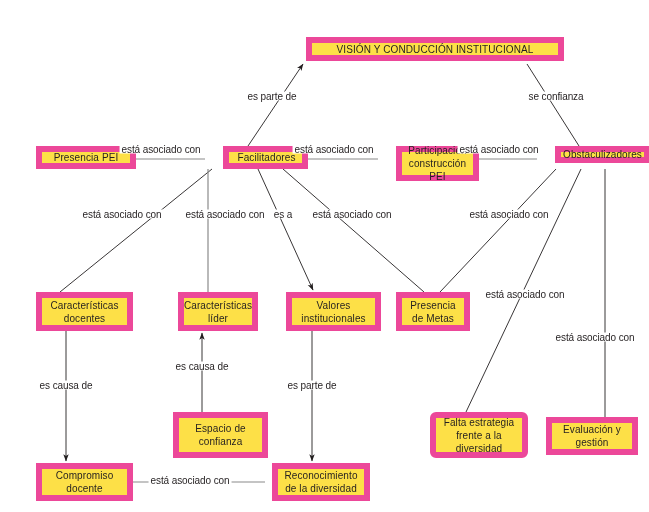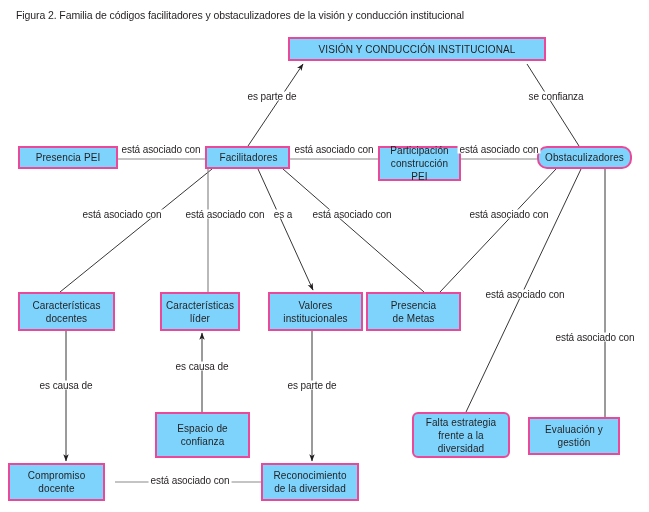--- a/index.html
+++ b/index.html
@@ -31,31 +31,32 @@
   #edge-layer {
     position: absolute;
     left: 0;
     top: 0;
     width: 649px;
     height: 512px;
   }
   .node {
     position: absolute;
     box-sizing: border-box;
-    border: 2px solid #ec4899;
-    background: #7dd3fc;
+    border: 6px solid #ec4899;
+    background: #fde047;
     display: flex;
     align-items: center;
     justify-content: center;
     text-align: center;
     font-size: 10px;
     line-height: 13px;
     color: #231f20;
     padding: 2px 4px;
     z-index: 3;
+    margin-left: 18px;
   }
   .node-title {
     font-size: 10px;
     letter-spacing: 0.1px;
   }
   .edge-label {
     position: absolute;
     font-size: 10px;
     line-height: 9px;
     color: #231f20;
@@ -65,21 +66,20 @@
     z-index: 4;
     transform: translate(-50%, -50%);
     letter-spacing: -0.1px;
   }
 </style>
 </head>
 <body>
 
 <div id="figure-root">
 
-  <div id="figure-title">Figura 2. Familia de códigos facilitadores y obstaculizadores de la visión y conducción institucional</div>
 
   <svg id="edge-layer" viewBox="0 0 649 512" width="649" height="512" xmlns="http://www.w3.org/2000/svg">
     <defs>
       <marker id="arrowhead" markerWidth="9" markerHeight="9" refX="7.5" refY="3" orient="auto" markerUnits="strokeWidth">
         <path d="M0,0 L8,3 L0,6 L2,3 z" fill="#231f20"></path>
       </marker>
     </defs>
     <g id="edge-lines">
         <line x1="248" y1="146" x2="303" y2="64" stroke="#231f20" stroke-width="0.9" marker-end="url(#arrowhead)"></line>
         <line x1="579" y1="146" x2="527" y2="64" stroke="#231f20" stroke-width="0.9"></line>
@@ -125,45 +125,45 @@
       </div>
       <div class="node" style="left: 18px; top: 146px; width: 100px; height: 23px;">
         <span class="node-title">Presencia PEI</span>
       </div>
       <div class="node" style="left: 205px; top: 146px; width: 85px; height: 23px; padding-left: 6px;">
         <span class="node-title">Facilitadores</span>
       </div>
       <div class="node" style="left: 378px; top: 146px; width: 83px; height: 35px;">
         <span class="node-title">Participación<br>construcción PEI</span>
       </div>
-      <div class="node" style="left: 537px; top: 146px; width: 95px; height: 23px; border-radius: 10px;">
+      <div class="node" style="left: 537px; top: 146px; width: 95px; height: 17px;">
         <span class="node-title">Obstaculizadores</span>
       </div>
       <div class="node" style="left: 18px; top: 292px; width: 97px; height: 39px;">
         <span class="node-title">Características<br>docentes</span>
       </div>
       <div class="node" style="left: 160px; top: 292px; width: 80px; height: 39px;">
         <span class="node-title">Características<br>líder</span>
       </div>
       <div class="node" style="left: 268px; top: 292px; width: 95px; height: 39px;">
         <span class="node-title">Valores<br>institucionales</span>
       </div>
-      <div class="node" style="left: 366px; top: 292px; width: 95px; height: 39px; text-align: center;">
+      <div class="node" style="left: 378px; top: 292px; width: 74px; height: 39px; text-align: center;">
         <span class="node-title">Presencia<br>de Metas</span>
       </div>
       <div class="node" style="left: 155px; top: 412px; width: 95px; height: 46px;">
         <span class="node-title">Espacio de<br>confianza</span>
       </div>
       <div class="node" style="left: 412px; top: 412px; width: 98px; height: 46px; border-radius: 6px;">
         <span class="node-title">Falta estrategia<br>frente a la<br>diversidad</span>
       </div>
       <div class="node" style="left: 528px; top: 417px; width: 92px; height: 38px;">
         <span class="node-title">Evaluación y<br>gestión</span>
       </div>
-      <div class="node" style="left: 8px; top: 463px; width: 97px; height: 38px;">
+      <div class="node" style="left: 18px; top: 463px; width: 97px; height: 38px;">
         <span class="node-title">Compromiso<br>docente</span>
       </div>
-      <div class="node" style="left: 261px; top: 463px; width: 98px; height: 38px;">
+      <div class="node" style="left: 254px; top: 463px; width: 98px; height: 38px;">
         <span class="node-title">Reconocimiento<br>de la diversidad</span>
       </div>
     </div>
 
 </div>
 
 </body></html>

